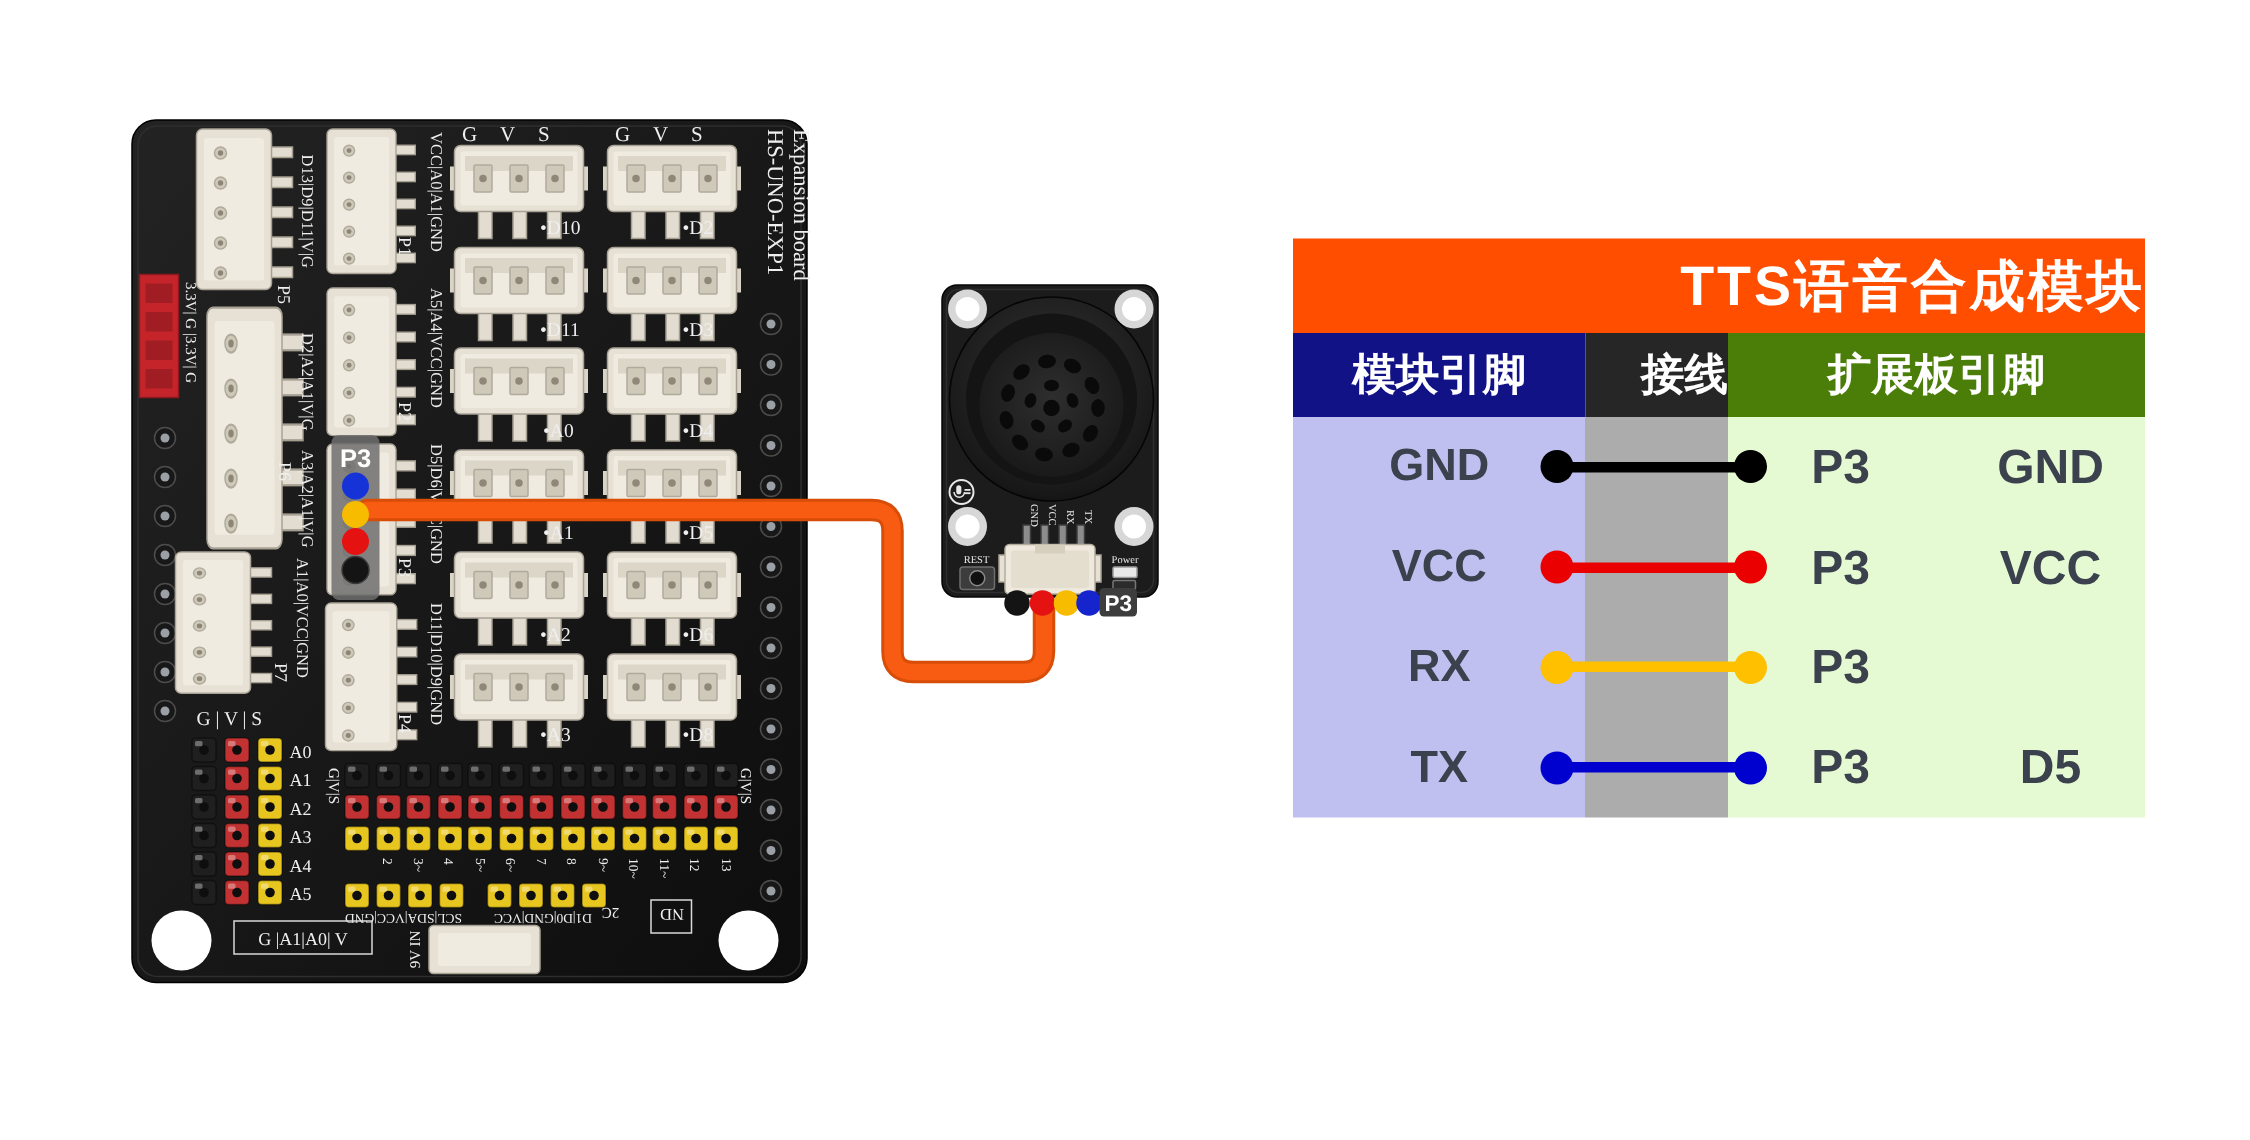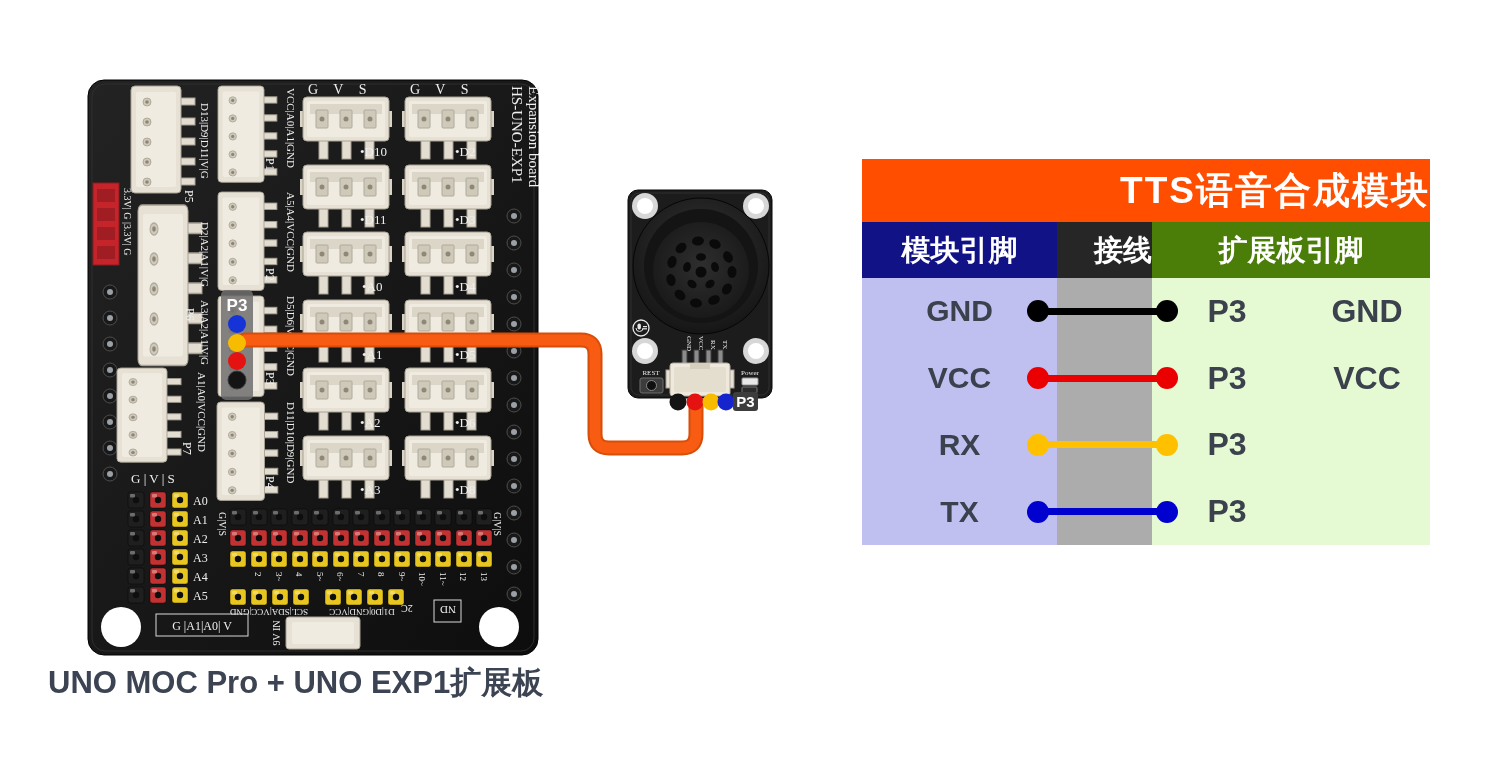--- a/index.html
+++ b/index.html
@@ -459,19 +459,19 @@
           </div>
       <div class="conn">P3</div>
     </div>
     <div class="trow">
       <div class="mlab">TX</div>
       <div class="wire wu">
             <i class="dot d1"></i>
             <i class="dot d2"></i>
           </div>
       <div class="conn">P3</div>
+      <div class="bpin">D5</div>
     </div>
   </div>
 </div>
 
-<div id="caption">UNO MOC Pro + UNO EXP1扩展板</div>
 
 </div>
 
 </body></html>

